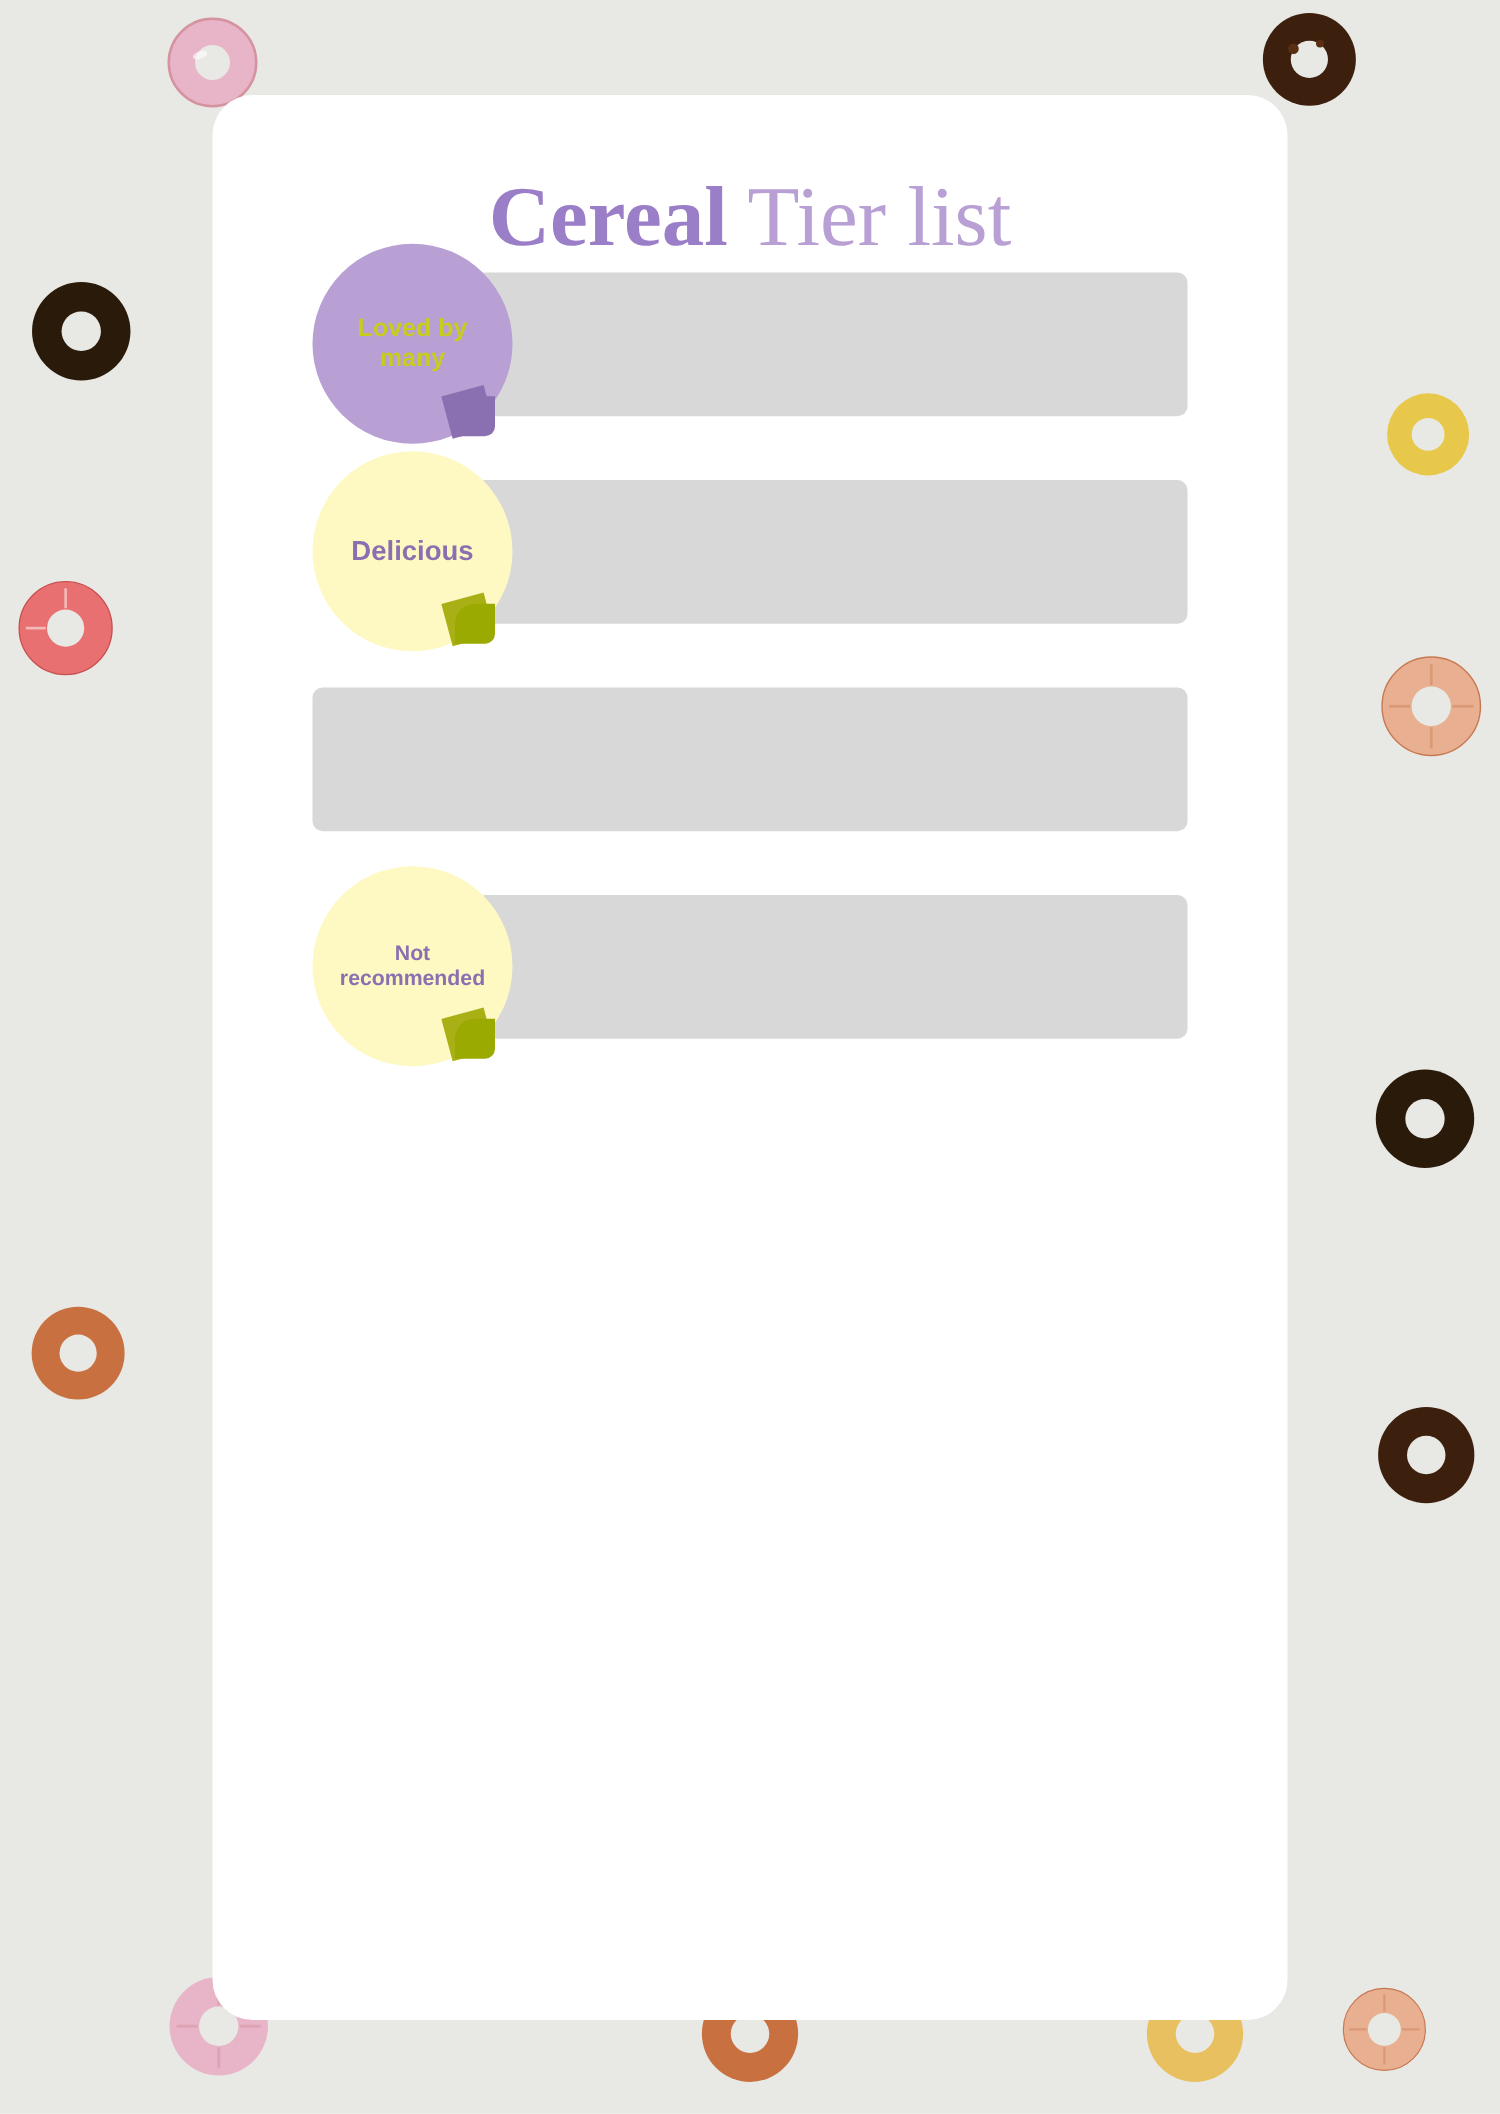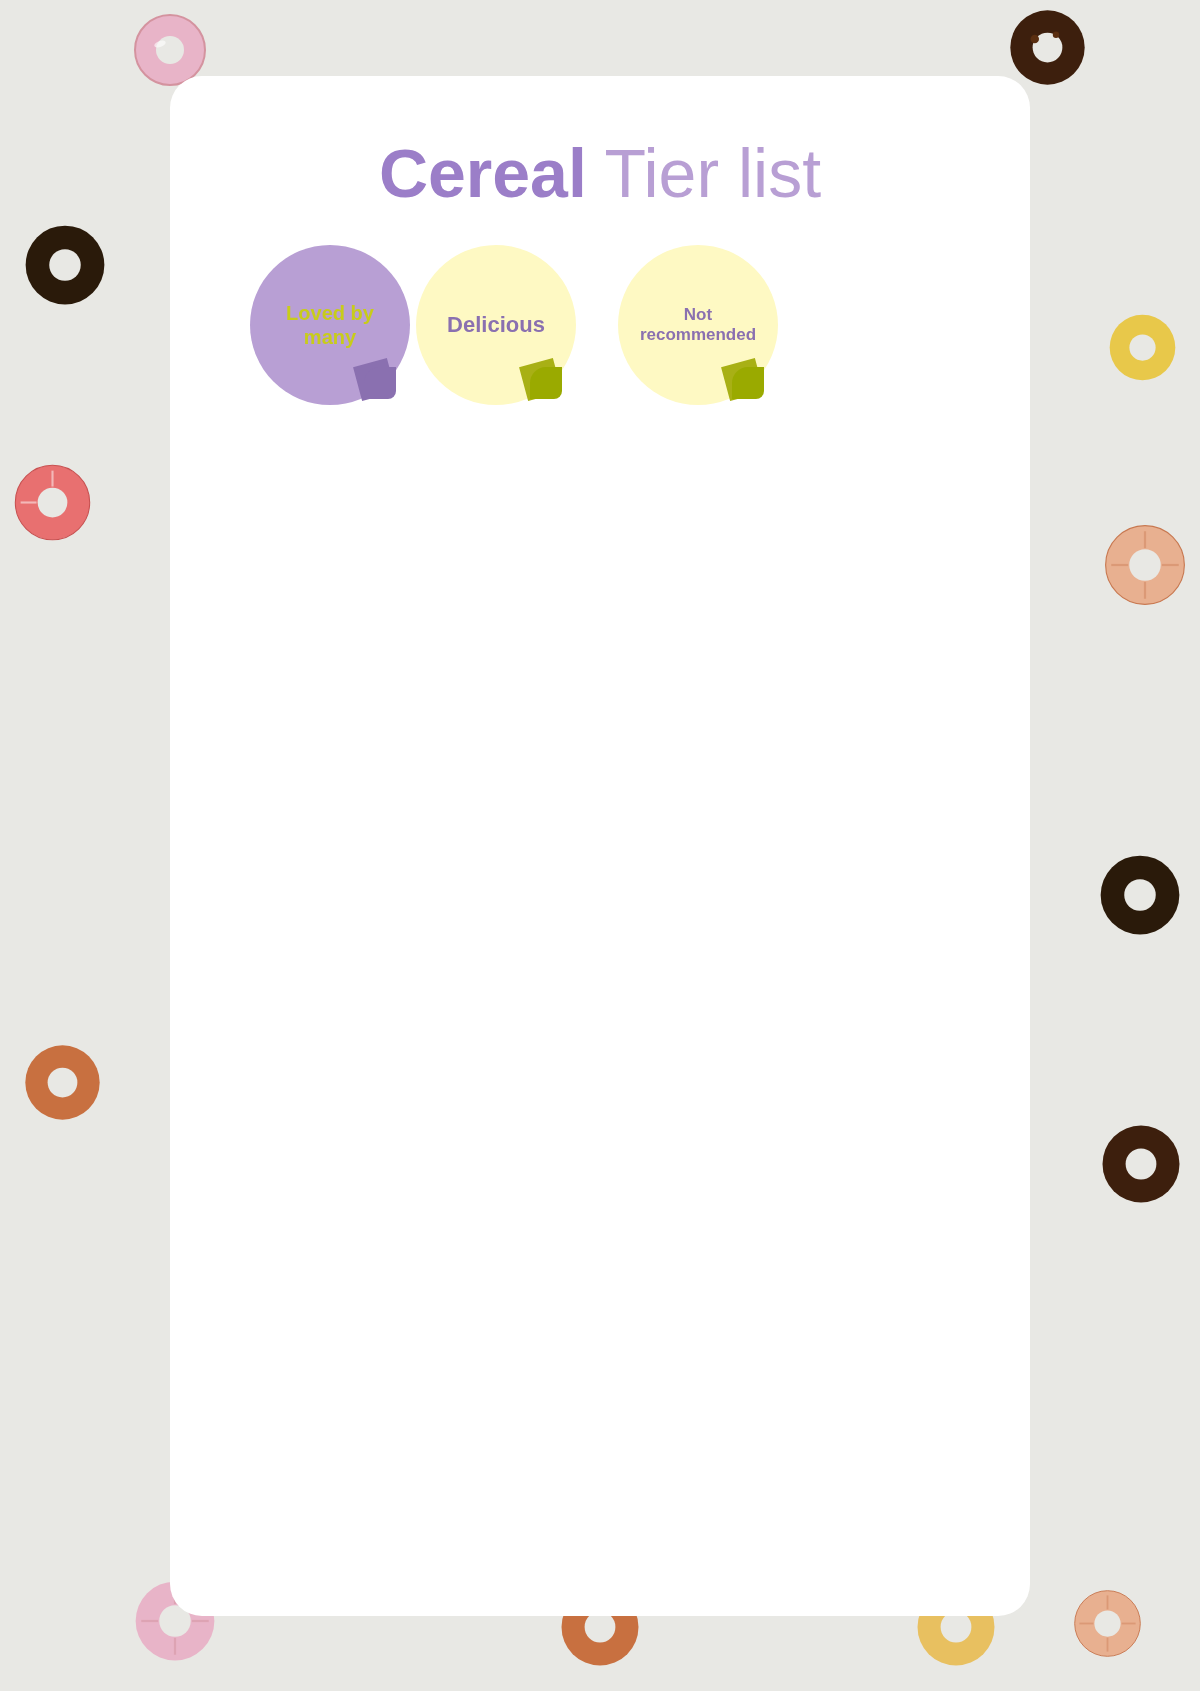--- a/index.html
+++ b/index.html
@@ -28,38 +28,38 @@
       border-radius: 32px;
       width: 860px;
       min-height: 1540px;
       padding: 60px 80px 80px 80px;
       position: relative;
       z-index: 2;
     }
 
     .page-title {
       text-align: center;
-      margin-bottom: 50px;
       font-size: 68px;
       line-height: 1.1;
+      font-family: Liberation Serif, serif;
     }
 
     .title-bold {
       font-weight: 900;
       color: #9b7ec8;
     }
 
     .title-light {
       font-weight: 300;
       color: #b89fd4;
     }
 
     .tier-list {
       display: flex;
-      flex-direction: row;
+      flex-direction: column;
       gap: 36px;
     }
 
     .tier-row {
       display: flex;
       align-items: center;
       position: relative;
       height: 130px;
     }
 

